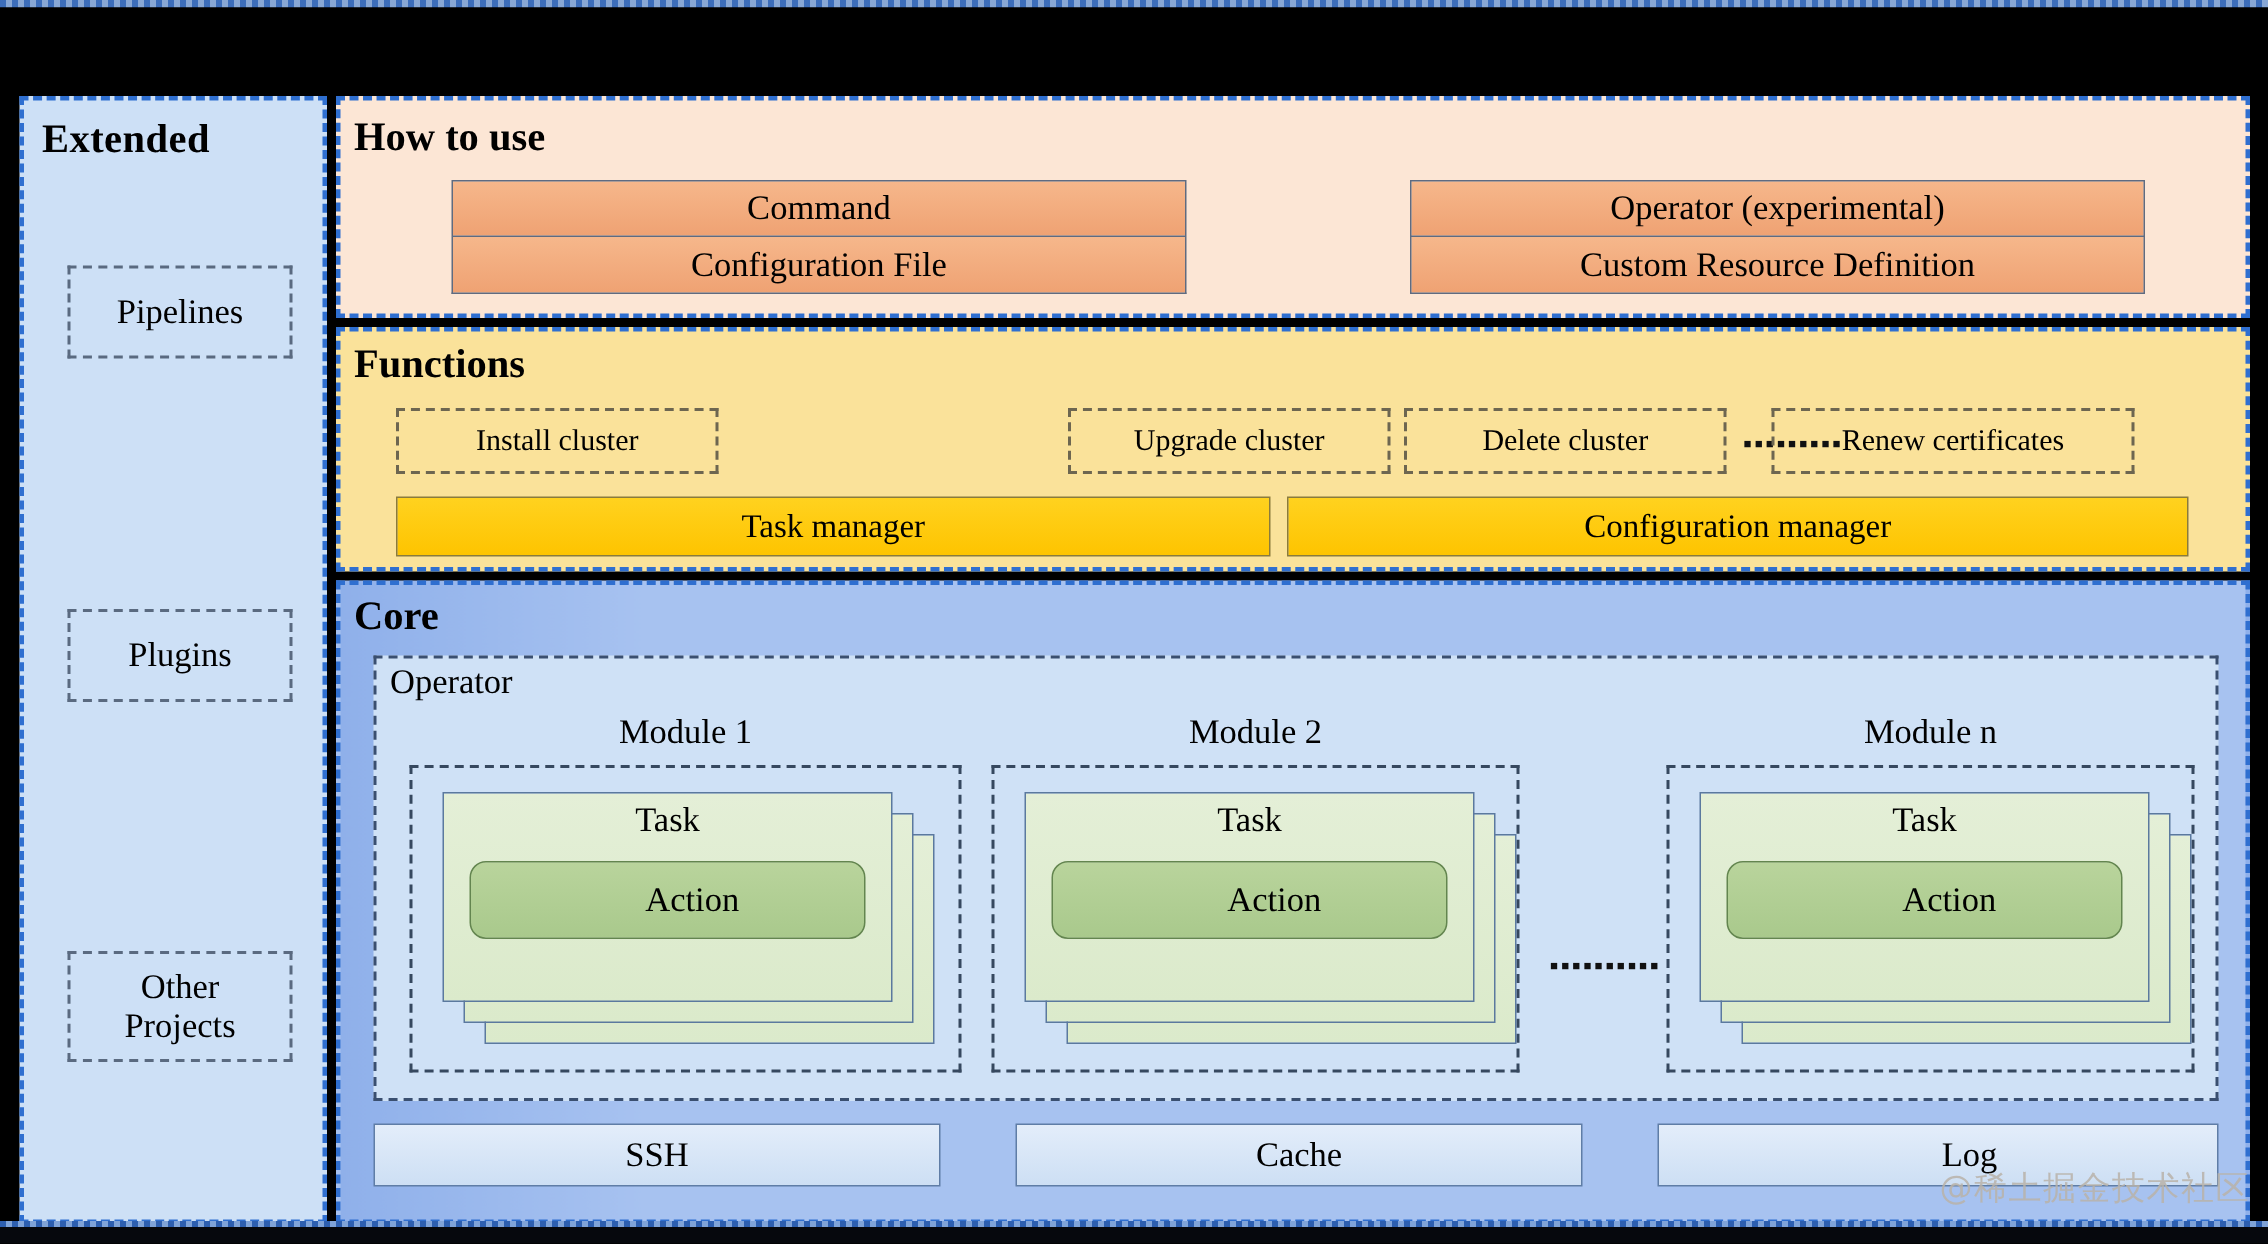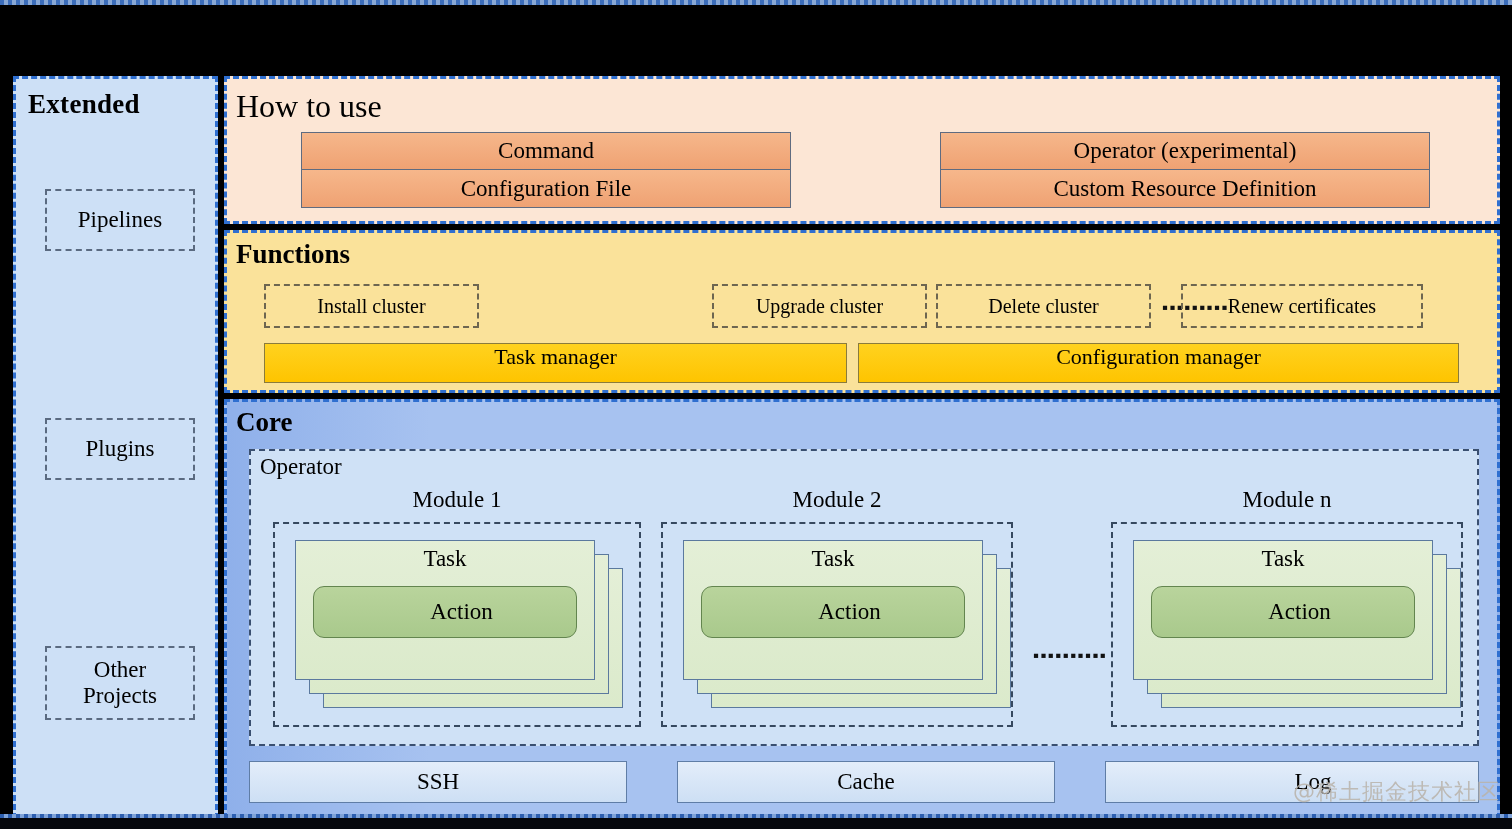--- a/index.html
+++ b/index.html
@@ -23,21 +23,20 @@
   .bottom-strip{
     position:absolute;left:0;bottom:11px;width:1512px;height:4px;
     background:repeating-linear-gradient(90deg,#2d5fb0 0 4px,#7fa3d8 4px 8px);
   }
 
   
   .bluedash{
     position:absolute;
     border:3px dashed #2f6fd0;
     box-sizing:border-box;
-    margin-top:12px;
   }
 
   
   #extended{
     left:13px;top:64px;width:205px;height:752px;
     background:#cde0f6;
   }
   #extended .sec-title{
     position:absolute;left:12px;top:10px;
     font-weight:bold;font-size:27px;letter-spacing:.3px;
@@ -49,21 +48,21 @@
     text-align:right;font-size:23px;line-height:1.12;
     background:transparent;
   }
 
   
   #howtouse{
     left:224px;top:64px;width:1276px;height:148px;
     background:#fce6d5;
   }
   #howtouse .sec-title{
-    position:absolute;left:9px;top:9px;font-weight:normal;font-size:32px;
+    position:absolute;left:9px;top:9px;font-weight:bold;font-size:27px;
   }
   .orange-group{position:absolute;top:53px;}
   .orange-box{
     box-sizing:border-box;height:38px;width:100%;
     background:linear-gradient(180deg,#f6b78b 0%,#efa273 100%);
     border:1px solid #5f6b80;
     display:flex;align-items:center;justify-content:center;
     font-size:23px;
   }
   .orange-box + .orange-box{border-top:none;}
@@ -79,21 +78,21 @@
   .fn-item{
     position:absolute;top:51px;height:44px;
     border:2px dashed #6d6650;box-sizing:border-box;
     display:flex;align-items:center;justify-content:center;
     font-size:20px;
   }
   .fn-bar{
     position:absolute;top:110px;height:40px;
     background:linear-gradient(180deg,#ffd21f 0%,#fec400 100%);
     border:1px solid #8a7b3c;box-sizing:border-box;
-    display:flex;justify-content:center;
+    display:flex;align-items:center;justify-content:center;
     font-size:22px;
   }
   .dots{
     position:absolute;
     font-size:17px;letter-spacing:1.4px;color:#111;
     font-family:"Liberation Sans",sans-serif;
     line-height:1;
   }
 
   

